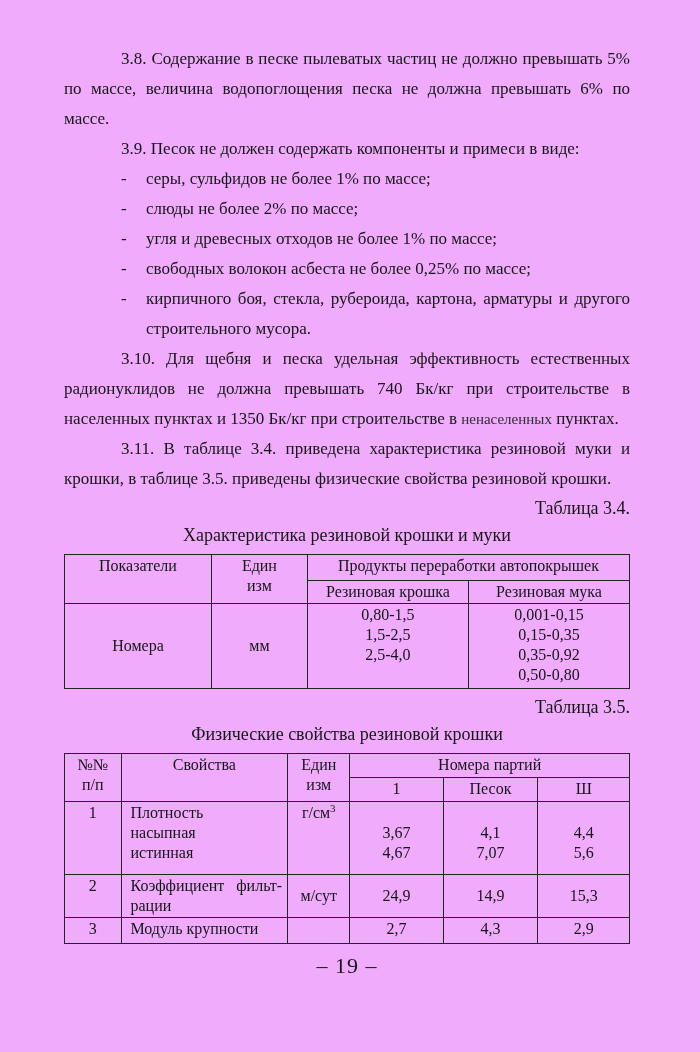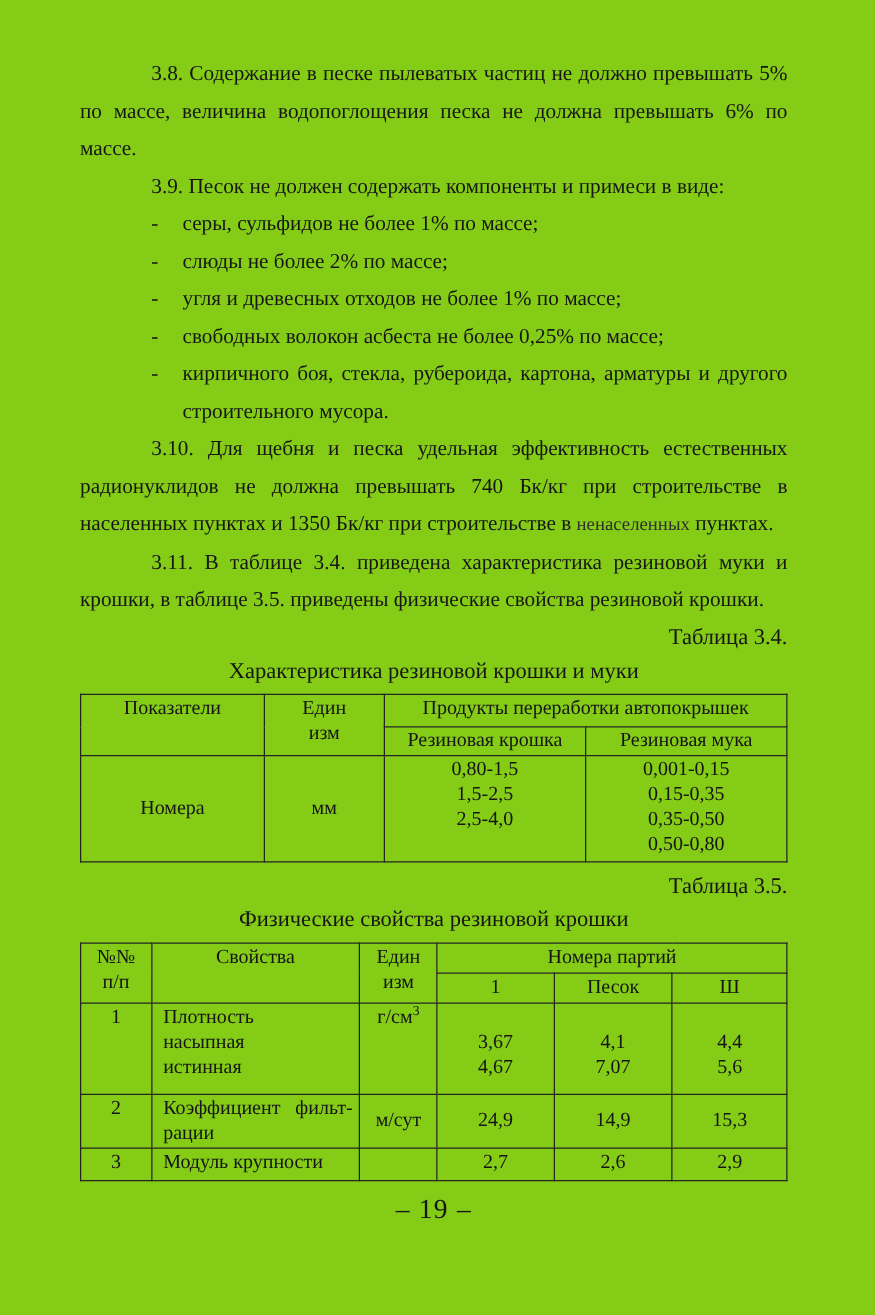--- a/index.html
+++ b/index.html
@@ -7,21 +7,21 @@
     width: 700px; height: 1052px;
     background: #fdfdfd;
     font-family: "Liberation Serif", serif;
     color: #161616;
     position: relative;
     overflow: hidden;
   }
   .page {
     position: absolute; left: 0; top: 0;
     width: 700px; height: 1052px;
-    background: #84cc16;
+    background: #f0abfc;
   }
   .content {
     position: absolute;
     left: 64px; top: 44px;
     width: 566px;
   }
   .para {
     font-size: 17px;
     line-height: 30px;
     text-align: justify;
@@ -157,21 +157,21 @@
           <td class="va-mid" data-bind="table34.row.indicator">Номера</td>
           <td class="va-mid" data-bind="table34.row.unit">мм</td>
           <td data-bind-lines="table34.row.crumb_values">
               <div>0,80-1,5</div>
               <div>1,5-2,5</div>
               <div>2,5-4,0</div>
             </td>
           <td data-bind-lines="table34.row.flour_values">
               <div>0,001-0,15</div>
               <div>0,15-0,35</div>
-              <div>0,35-0,50</div>
+              <div>0,35-0,92</div>
               <div>0,50-0,80</div>
             </td>
         </tr>
       </tbody>
     </table>
 
     <p class="table-caption" data-bind="table35.caption">Таблица 3.5.</p>
     <p class="table-title" data-bind="table35.title">Физические свойства резиновой крошки</p>
 
     <table class="t35">
@@ -234,21 +234,21 @@
           <td class="va-mid" data-bind="table35.rows.1.unit">м/сут</td>
           <td class="va-mid" data-bind="table35.rows.1.v1">24,9</td>
           <td class="va-mid" data-bind="table35.rows.1.v2">14,9</td>
           <td class="va-mid" data-bind="table35.rows.1.v3">15,3</td>
         </tr>
         <tr class="row3">
           <td data-bind="table35.rows.2.num">3</td>
           <td class="left-cell" data-bind="table35.rows.2.prop">Модуль крупности</td>
           <td data-bind="table35.rows.2.unit"></td>
           <td data-bind="table35.rows.2.v1">2,7</td>
-          <td data-bind="table35.rows.2.v2">2,6</td>
+          <td data-bind="table35.rows.2.v2">4,3</td>
           <td data-bind="table35.rows.2.v3">2,9</td>
         </tr>
       </tbody>
     </table>
 
     <div class="page-number" data-bind="page.number_label">– 19 –</div>
 
   </div>
 </div>
 

